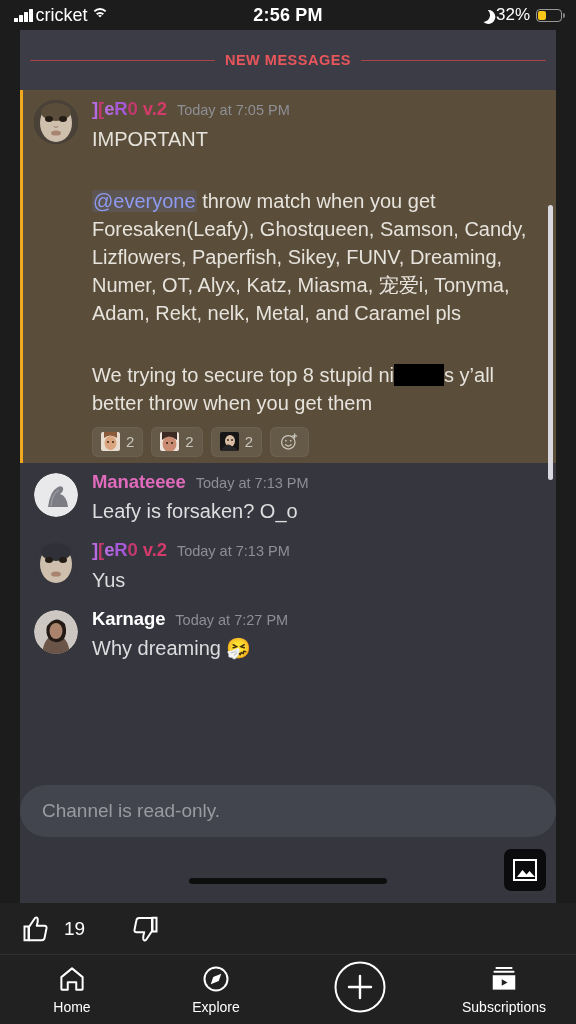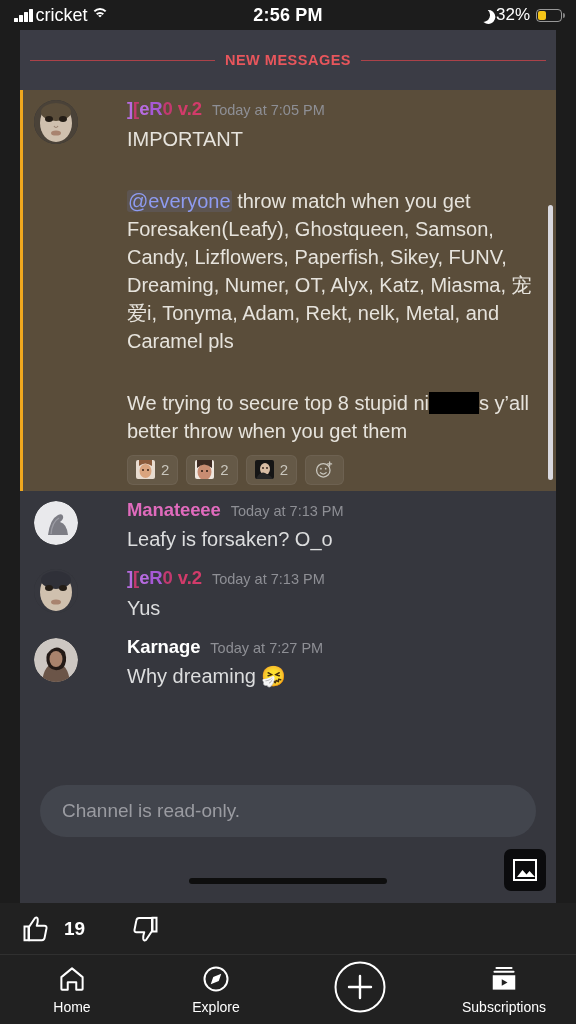--- a/index.html
+++ b/index.html
@@ -37,21 +37,21 @@
   .content { position:relative; flex:1 1 auto; background:#1c1c1c; overflow:hidden; }
   .discord { position:absolute; left:20px; right:20px; top:0; bottom:136px; background:#36373e; overflow:hidden; }
 
   
   .newmsg { position:relative; height:60px; background:#3b3c45; display:flex; align-items:center; }
   .newmsg .line { position:absolute; left:10px; right:10px; top:50%; height:1px; background:#c8434a; opacity:.8; }
   .newmsg .lbl { position:relative; margin:0 auto; background:#3b3c45; padding:0 10px;
                  color:#e8565c; font-size:14.5px; font-weight:700; letter-spacing:.5px; }
 
   
-  .msg { display:flex; padding:10px 14px 6px 14px; position:relative;gap:35px; }
+  .msg { display:flex; padding:10px 14px 6px 14px; position:relative; }
   .msg.mention { background:#5a4d3a; border-left:3px solid #f0a81e; padding-left:11px; }
   .avatar { width:44px; height:44px; border-radius:50%; flex:0 0 44px; margin-right:14px;
             overflow:hidden; background:#2f3136; position:relative; }
   .avatar svg { display:block; width:44px; height:44px; }
   .body { flex:1 1 auto; min-width:0; }
   .hdr { display:flex; align-items:baseline; gap:10px; line-height:1; margin-bottom:6px; }
   .uname { font-size:18.5px; font-weight:700; letter-spacing:-.1px; }
   .uname .c1{color:#b76be0}.uname .c2{color:#c2396f}.uname .c3{color:#a659d6}.uname .c4{color:#d23b6a}
   .uname.pink { color:#e06bbd; }
   .uname.white { color:#ffffff; }
@@ -69,40 +69,40 @@
   .pill .em { width:19px; height:19px; border-radius:2px; overflow:hidden; display:block; }
   .pill .cnt { font-size:15px; color:#c9c6bd; font-weight:500; }
   .pill.add { padding:3px 9px; }
   .pill.add svg { width:19px; height:19px; }
 
   
   .scrollbar { position:absolute; right:3px; width:5px; border-radius:3px; background:#d9d9df; }
 
   
   .composer { position:absolute; left:20px; right:20px; bottom:48px; height:88px; background:#36373e;
-              display:flex; align-items:center; padding:0 20px;justify-content:center; }
+              display:flex; align-items:center; padding:0 0;justify-content:center; }
   .inputbox { flex:1 1 auto; height:52px; background:#42454d; border-radius:26px; display:flex;
               align-items:center; padding:0 22px; }
   .inputbox span { color:#9a9ba1; font-size:19px; }
 
   
   .homebar-wrap { position:absolute; left:20px; right:20px; bottom:0; height:48px; background:#36373e; }
   .homebar { position:absolute; left:50%; transform:translateX(-50%); bottom:19px;
              width:198px; height:6px; background:#0e0e0e; border-radius:3px; }
 
   .photobtn { position:absolute; right:30px; bottom:12px; width:42px; height:42px; background:#0b0b0d;
               border-radius:7px; display:flex; align-items:center; justify-content:center; }
   .photobtn svg { width:28px; height:28px; }
 
   
   .likebar { flex:0 0 52px; background:#212121; display:flex; align-items:center; padding:0 22px;
              gap:44px; border-bottom:1px solid #303030; }
   .likeitem { display:flex; align-items:center; gap:12px; }
   .likeitem svg { width:30px; height:30px; }
-  .likecount { color:#fff; font-size:19px;font-weight:bold; }
+  .likecount { color:#fff; font-size:19px; }
 
   
   .nav { flex:0 0 69px; background:#212121; display:flex; align-items:center; }
   .navitem { flex:1 1 0; display:flex; flex-direction:column; align-items:center; justify-content:center; gap:5px; }
   .navitem svg { width:30px; height:30px; }
   .navitem .lbl { color:#fff; font-size:14px; }
   .navitem.create svg { width:54px; height:54px; }
 </style>
 </head>
 <body>

